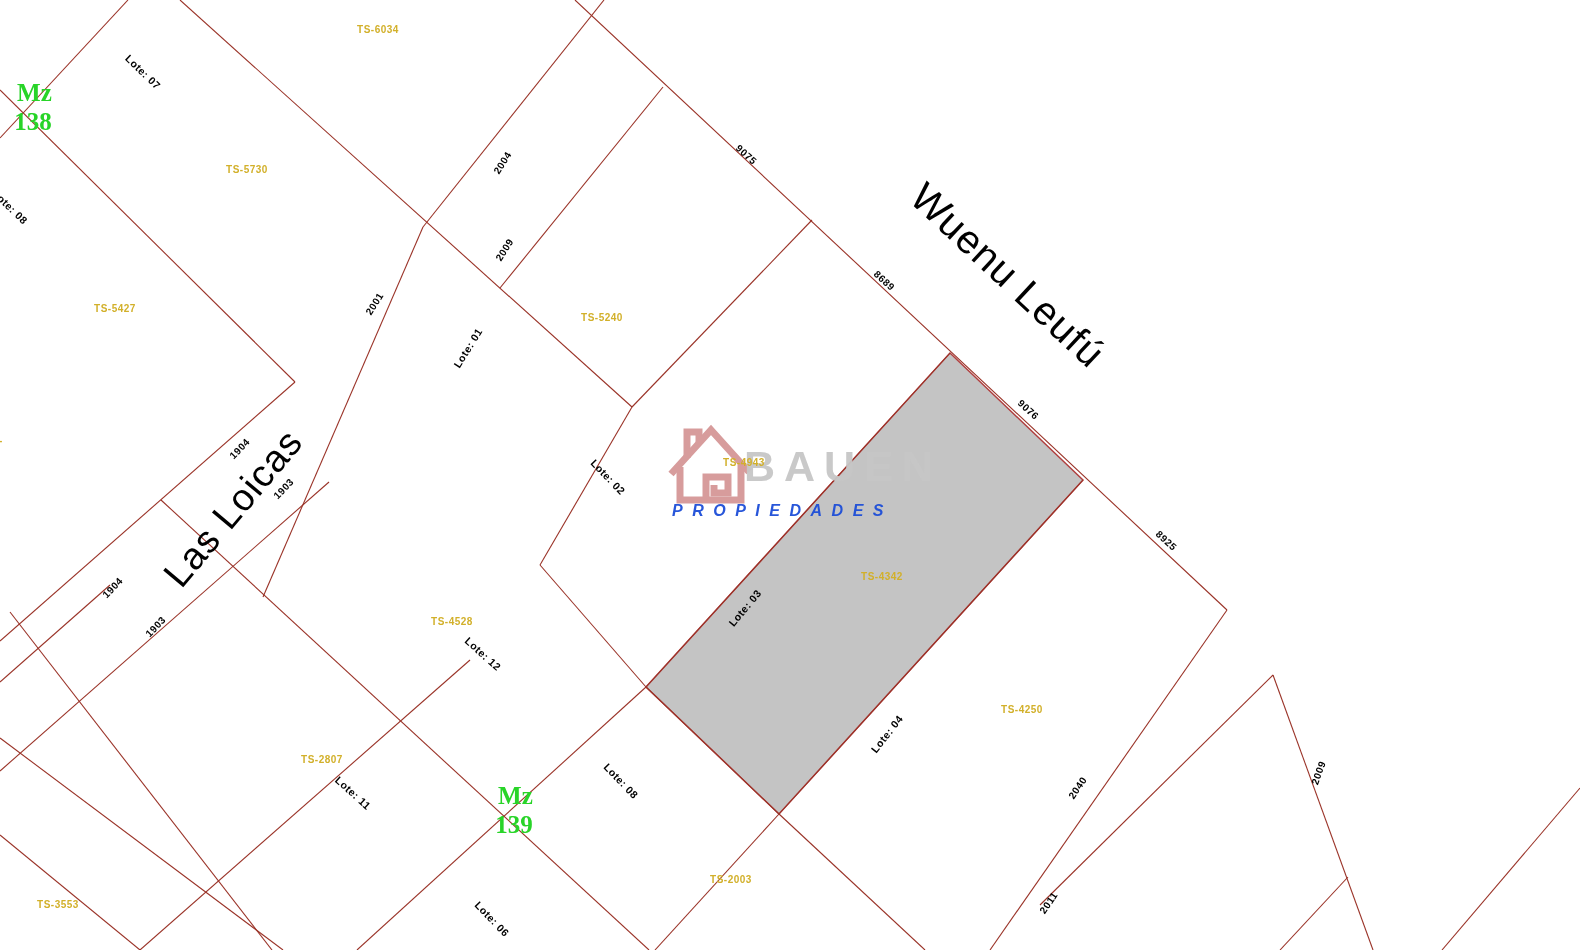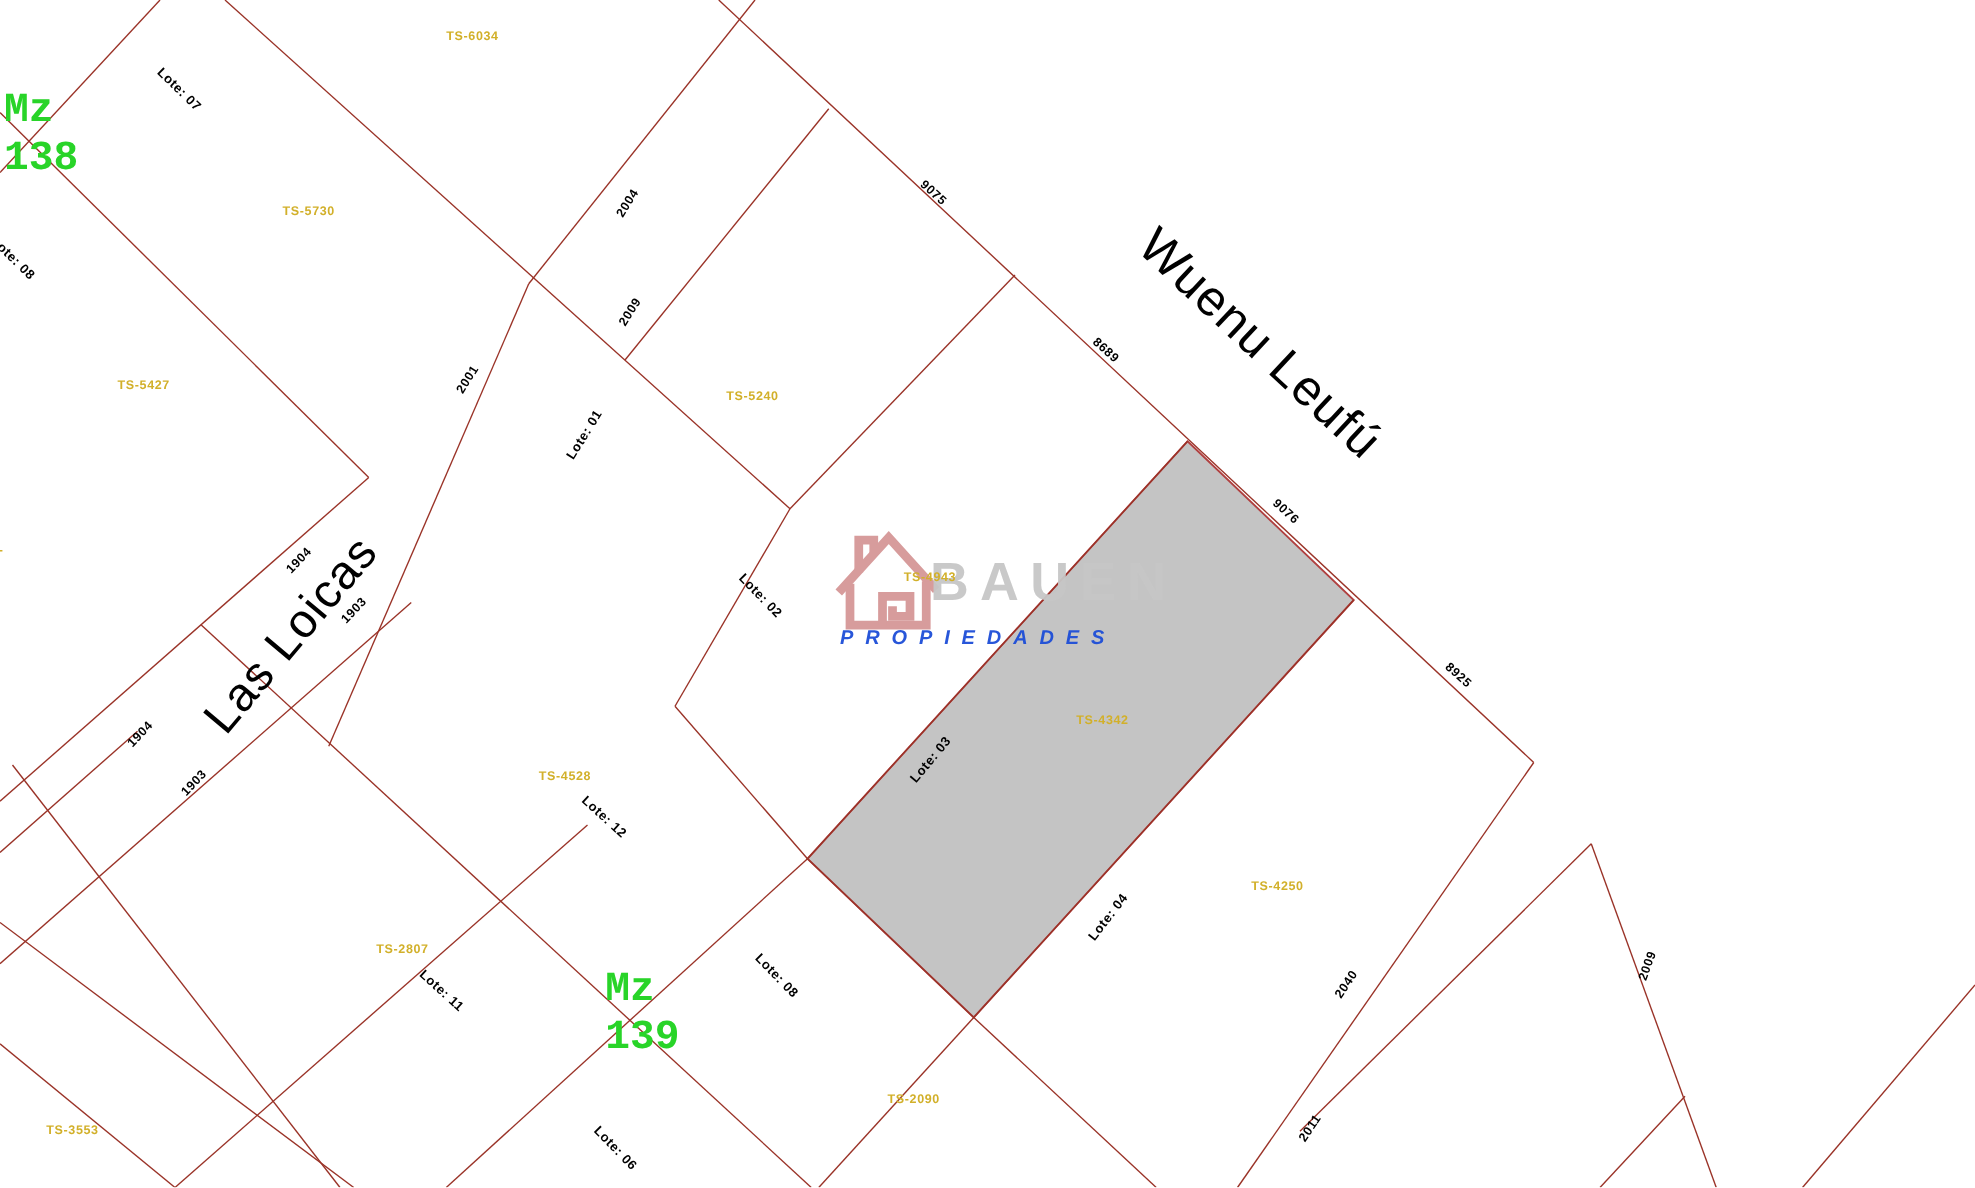--- a/index.html
+++ b/index.html
@@ -17,24 +17,24 @@
     transform:translate(-50%,-50%);
     white-space:nowrap;
     font-weight:bold;
     line-height:1;
   }
   .lot-label{font-size:10.5px;letter-spacing:0.5px;color:#000;}
   .ts-label{font-size:10px;letter-spacing:0.5px;}
   .street-number{font-size:10px;letter-spacing:0.5px;color:#000;}
   .street-name{font-weight:400;color:#000;letter-spacing:1px;}
   .block-label{
-    font-family:Liberation Mono, monospace;
+    font-family:Liberation Serif, serif;
     font-weight:bold;
-    font-size:33px;
-    text-align:left;
+    font-size:25px;
+    text-align:right;
     line-height:1.15;
   }
   .watermark{position:absolute;left:660px;top:420px;width:340px;height:110px;}
   .wm-house{position:absolute;left:6px;top:2px;}
   .wm-brand{
     position:absolute;left:84px;top:22px;
     font-size:43px;font-weight:bold;letter-spacing:9px;
     opacity:0.95;
   }
   .wm-sub{
@@ -112,21 +112,21 @@
       <div class="map-label ts-label" style="left: 378px; top: 30px; color: rgb(210, 176, 42); transform: translate(-50%, -50%) rotate(0deg);">TS-6034</div>
       <div class="map-label ts-label" style="left: 247px; top: 170px; color: rgb(210, 176, 42); transform: translate(-50%, -50%) rotate(0deg);">TS-5730</div>
       <div class="map-label ts-label" style="left: 115px; top: 309px; color: rgb(210, 176, 42); transform: translate(-50%, -50%) rotate(0deg); text-align: right;">TS-5427</div>
       <div class="map-label ts-label" style="left: -6px; top: 441px; color: rgb(210, 176, 42); transform: translate(-50%, -50%) rotate(0deg);">TS-</div>
       <div class="map-label ts-label" style="left: 602px; top: 318px; color: rgb(210, 176, 42); transform: translate(-50%, -50%) rotate(0deg);">TS-5240</div>
       <div class="map-label ts-label" style="left: 744px; top: 448px; color: rgb(210, 176, 42); transform: translate(-50%, -50%) rotate(0deg); margin-top: 15px;">TS-4943</div>
       <div class="map-label ts-label" style="left: 882px; top: 577px; color: rgb(210, 176, 42); transform: translate(-50%, -50%) rotate(0deg);">TS-4342</div>
       <div class="map-label ts-label" style="left: 452px; top: 622px; color: rgb(210, 176, 42); transform: translate(-50%, -50%) rotate(0deg);">TS-4528</div>
       <div class="map-label ts-label" style="left: 322px; top: 760px; color: rgb(210, 176, 42); transform: translate(-50%, -50%) rotate(0deg);">TS-2807</div>
       <div class="map-label ts-label" style="left: 58px; top: 905px; color: rgb(210, 176, 42); transform: translate(-50%, -50%) rotate(0deg);">TS-3553</div>
-      <div class="map-label ts-label" style="left: 731px; top: 880px; color: rgb(210, 176, 42); transform: translate(-50%, -50%) rotate(0deg);">TS-2090</div>
+      <div class="map-label ts-label" style="left: 731px; top: 880px; color: rgb(210, 176, 42); transform: translate(-50%, -50%) rotate(0deg);">TS-2003</div>
       <div class="map-label ts-label" style="left: 1022px; top: 710px; color: rgb(210, 176, 42); transform: translate(-50%, -50%) rotate(0deg);">TS-4250</div>
       <div class="map-label street-number" style="left: 503px; top: 163px; color: rgb(0, 0, 0); transform: translate(-50%, -50%) rotate(-58deg);">2004</div>
       <div class="map-label street-number" style="left: 505px; top: 250px; color: rgb(0, 0, 0); transform: translate(-50%, -50%) rotate(-58deg);">2009</div>
       <div class="map-label street-number" style="left: 375px; top: 304px; color: rgb(0, 0, 0); transform: translate(-50%, -50%) rotate(-58deg);">2001</div>
       <div class="map-label street-number" style="left: 240px; top: 449px; color: rgb(0, 0, 0); transform: translate(-50%, -50%) rotate(-46deg);">1904</div>
       <div class="map-label street-number" style="left: 284px; top: 489px; color: rgb(0, 0, 0); transform: translate(-50%, -50%) rotate(-46deg);">1903</div>
       <div class="map-label street-number" style="left: 113px; top: 588px; color: rgb(0, 0, 0); transform: translate(-50%, -50%) rotate(-46deg);">1904</div>
       <div class="map-label street-number" style="left: 156px; top: 627px; color: rgb(0, 0, 0); transform: translate(-50%, -50%) rotate(-46deg);">1903</div>
       <div class="map-label street-number" style="left: 746px; top: 155px; color: rgb(0, 0, 0); transform: translate(-50%, -50%) rotate(42deg);">9075</div>
       <div class="map-label street-number" style="left: 884px; top: 281px; color: rgb(0, 0, 0); transform: translate(-50%, -50%) rotate(42deg);">8689</div>

